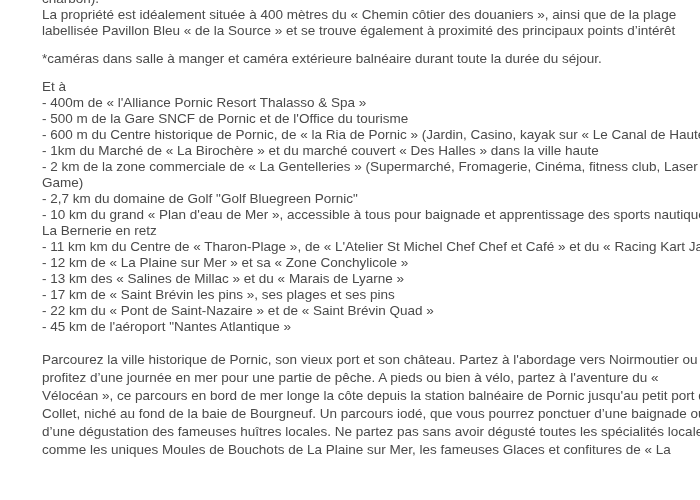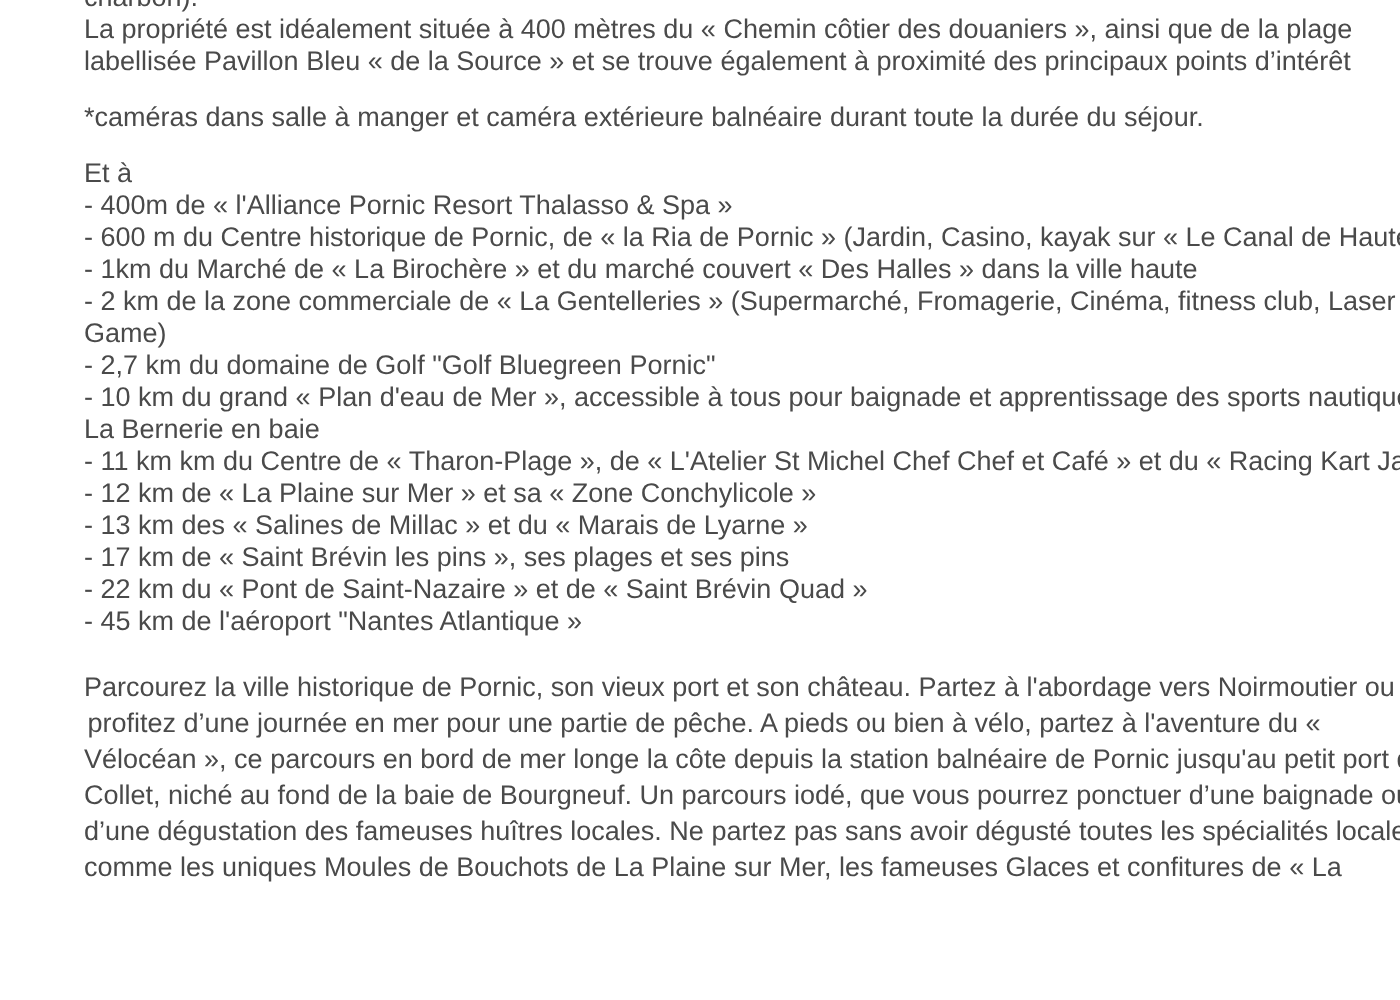--- a/index.html
+++ b/index.html
@@ -28,48 +28,48 @@
   }
   .line {
     line-height: 16px;
     white-space: nowrap;
   }
   .last-para {
     margin-top: 16px;
   }
   .last-para .line {
     line-height: 18px;
-    text-align: center;
   }
 </style>
 </head>
 <body>
 
 <div class="doc">
 
   <div class="block">
     <div class="line">charbon).</div>
     <div class="line">La propriété est idéalement située à 400 mètres du « Chemin côtier des douaniers », ainsi que de la plage</div>
     <div class="line">labellisée Pavillon Bleu « de la Source » et se trouve également à proximité des principaux points d’intérêt</div>
   </div>
 
   <div class="block">
     <div class="line">*caméras dans salle à manger et caméra extérieure balnéaire durant toute la durée du séjour.</div>
   </div>
 
   <div class="block">
     <div class="line">Et à</div>
     <div class="line">- 400m de « l'Alliance Pornic Resort Thalasso &amp; Spa »</div>
+    <div class="line">- 500 m de la Gare SNCF de Pornic et de l'Office du tourisme</div>
     <div class="line">- 600 m du Centre historique de Pornic, de « la Ria de Pornic » (Jardin, Casino, kayak sur « Le Canal de Haute</div>
     <div class="line">- 1km du Marché de « La Birochère » et du marché couvert « Des Halles » dans la ville haute</div>
     <div class="line">- 2 km de la zone commerciale de « La Gentelleries » (Supermarché, Fromagerie, Cinéma, fitness club, Laser</div>
     <div class="line">Game)</div>
     <div class="line">- 2,7 km du domaine de Golf "Golf Bluegreen Pornic"</div>
     <div class="line">- 10 km du grand « Plan d'eau de Mer », accessible à tous pour baignade et apprentissage des sports nautiques à</div>
-    <div class="line">La Bernerie en baie</div>
+    <div class="line">La Bernerie en retz</div>
     <div class="line">- 11 km km du Centre de « Tharon-Plage », de « L'Atelier St Michel Chef Chef et Café » et du « Racing Kart Jade »</div>
     <div class="line">- 12 km de « La Plaine sur Mer » et sa « Zone Conchylicole »</div>
     <div class="line">- 13 km des « Salines de Millac » et du « Marais de Lyarne »</div>
     <div class="line">- 17 km de « Saint Brévin les pins », ses plages et ses pins</div>
     <div class="line">- 22 km du « Pont de Saint-Nazaire » et de « Saint Brévin Quad »</div>
     <div class="line">- 45 km de l'aéroport "Nantes Atlantique »</div>
   </div>
 
   <div class="block last-para">
     <div class="line">Parcourez la ville historique de Pornic, son vieux port et son château. Partez à l'abordage vers Noirmoutier ou</div>

